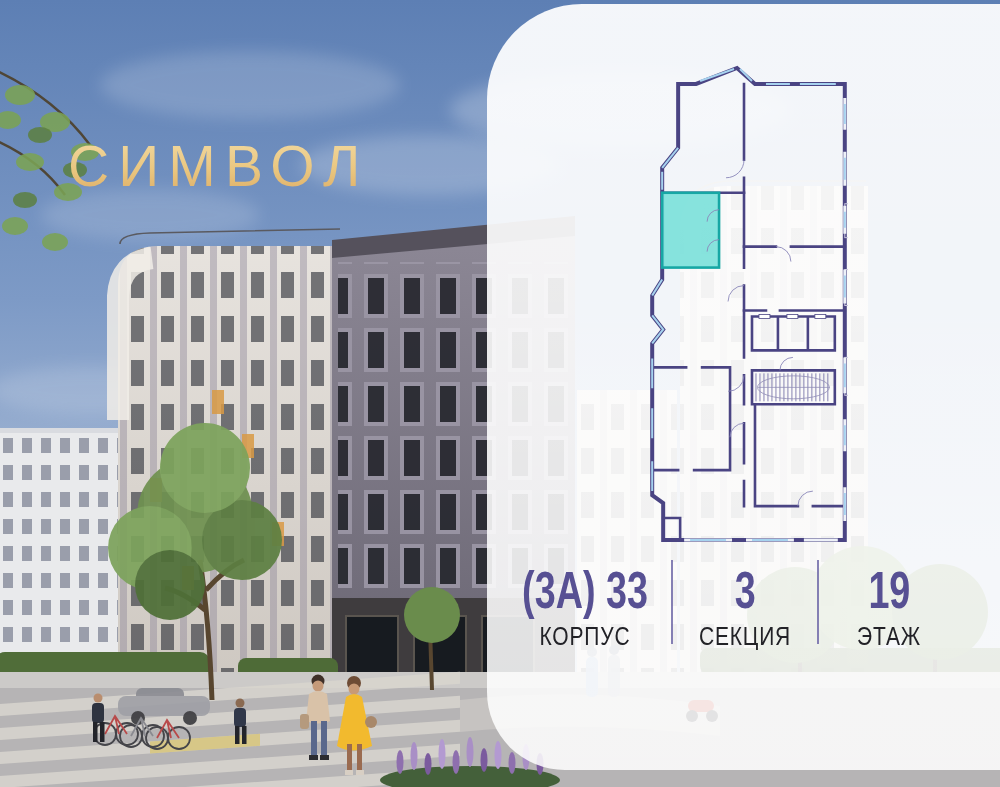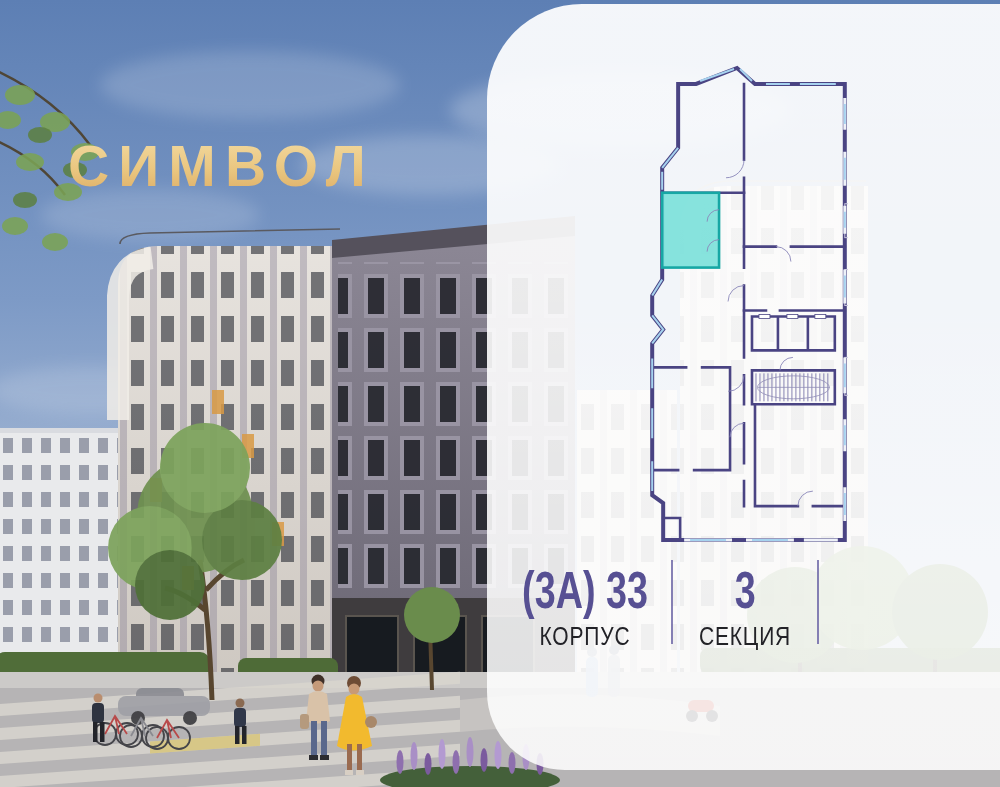--- a/index.html
+++ b/index.html
@@ -6,21 +6,21 @@
   .stage{
     position:relative;width:1000px;height:787px;overflow:hidden;
     font-family:"Liberation Sans",sans-serif;background:#7d9ac6;
   }
   .stage > *{position:absolute;}
   svg{display:block;}
 
   
   .logo{
     left:68px;top:126px;width:370px;height:80px;
-    font-size:57px;font-weight:700;letter-spacing:.16em;line-height:80px;
+    font-size:57px;font-weight:400;letter-spacing:.16em;line-height:80px;
     color:#e6bc79;white-space:nowrap;
   }
   @supports (-webkit-background-clip: text){
     .logo{
       background:linear-gradient(180deg,#f4dfab 0%,#eac67f 55%,#d8a45e 100%);
       -webkit-background-clip:text;background-clip:text;color:transparent;
     }
   }
 
   
@@ -388,14 +388,18 @@
   <div class="cell c1">
     <span class="val">(3А) 33</span>
     <span class="lbl">КОРПУС</span>
   </div>
   <div class="vdiv d1"></div>
   <div class="cell c2">
     <span class="val">3</span>
     <span class="lbl">СЕКЦИЯ</span>
   </div>
   <div class="vdiv d2"></div>
+  <div class="cell c3">
+    <span class="val">19</span>
+    <span class="lbl">ЭТАЖ</span>
+  </div>
 
 </div>
 
 </body></html>

